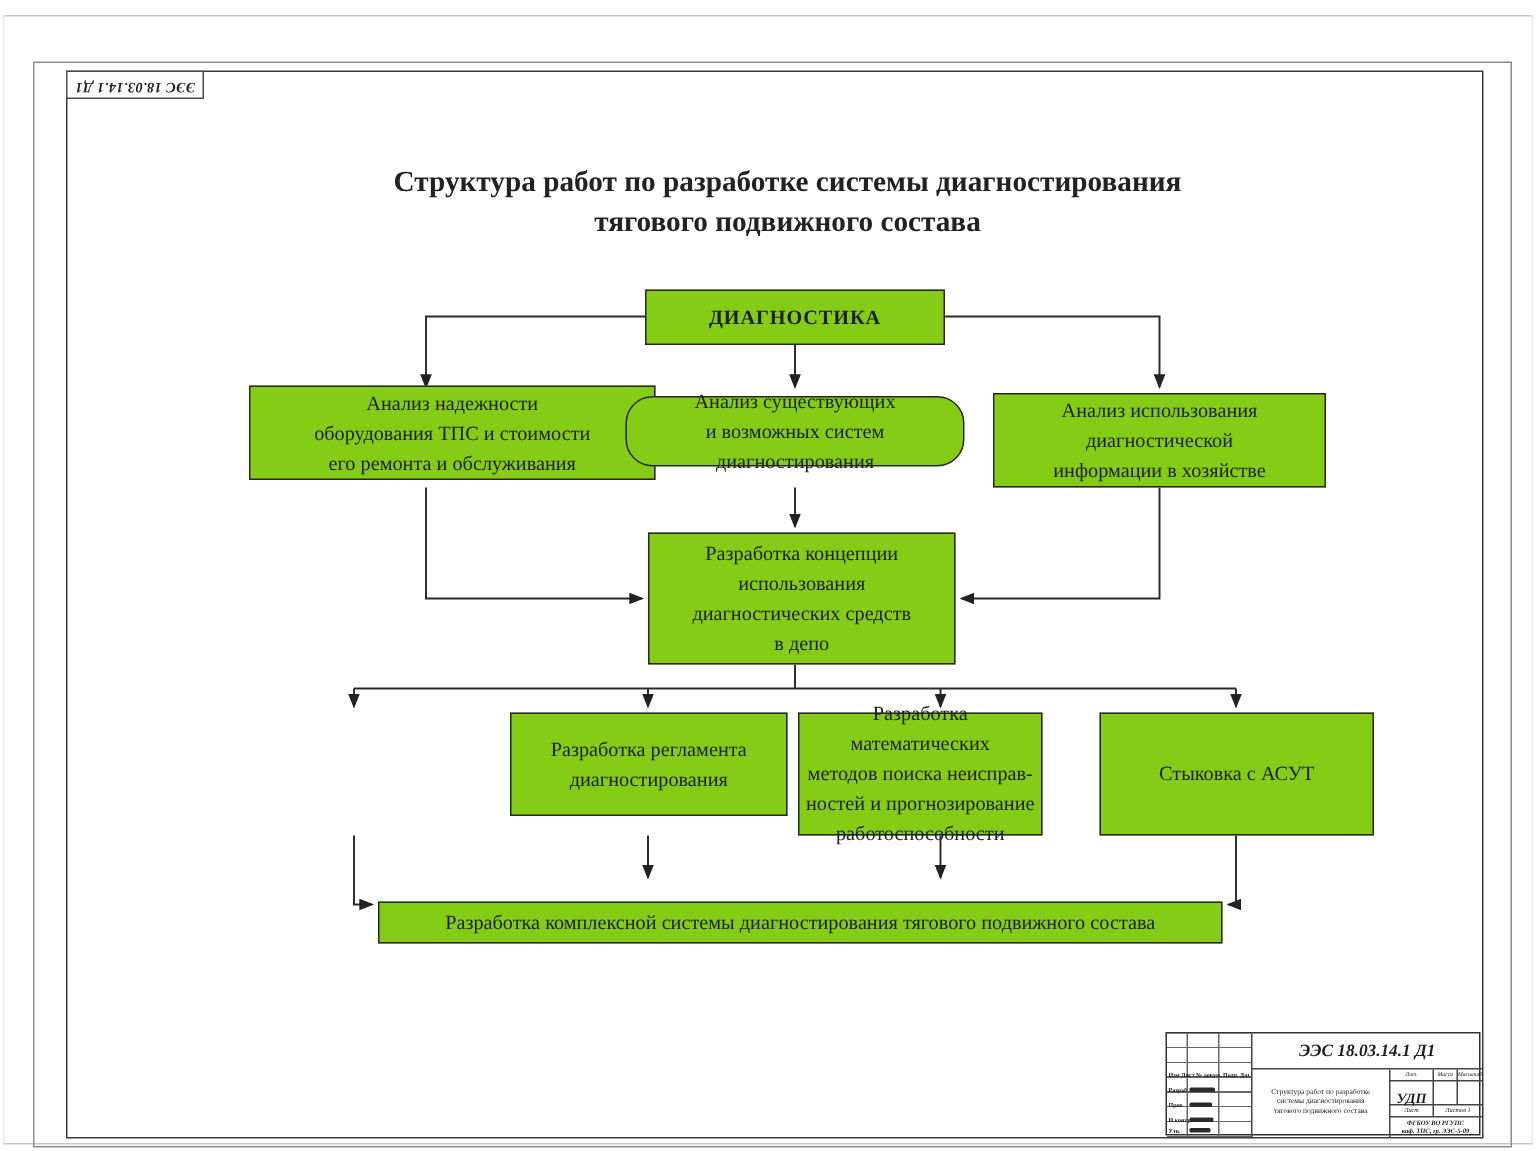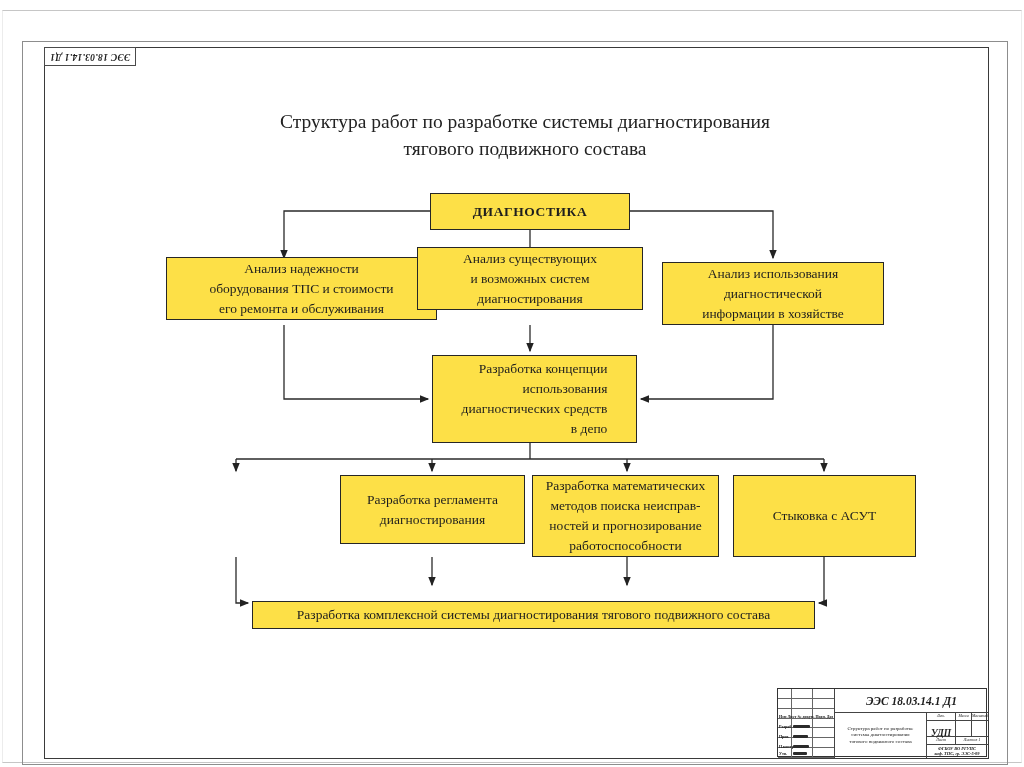--- a/index.html
+++ b/index.html
@@ -8,23 +8,23 @@
   .slide-border{position:absolute;left:2px;top:10px;width:1018px;height:751px;
                 border-top:1px solid #c6c6c6;border-bottom:1px solid #c6c6c6;
                 border-left:1px solid #ececec;border-right:1px solid #ececec;}
   .sheet-outer{position:absolute;left:22px;top:41px;width:984px;height:722px;border:1px solid #8d8d8d;}
   .frame-inner{position:absolute;left:44px;top:47px;width:943px;height:710px;border:1.5px solid #3a3a3a;}
   .corner-stamp{position:absolute;left:44px;top:47px;width:90px;height:17px;border:1px solid #4a4a4a;
                 display:flex;align-items:center;justify-content:center;background:#fff;}
   .corner-stamp span{display:block;transform:rotate(180deg);font-size:9.5px;font-weight:bold;font-style:italic;
                      white-space:nowrap;letter-spacing:0.3px;}
   .page-title{position:absolute;left:120px;top:108px;width:810px;text-align:center;
-              font-size:19.5px;line-height:27px;white-space:pre-line;color:#222;}
+              font-size:19.5px;line-height:27px;white-space:pre-line;color:#222;font-weight:bold;}
   svg.wires{position:absolute;left:0;top:0;width:1024px;height:767px;pointer-events:none;}
-  .node{position:absolute;border:1.3px solid #262626;background:#fde047;
+  .node{position:absolute;border:1.3px solid #262626;background:#84cc16;
         display:flex;align-items:center;justify-content:center;text-align:center;
         font-size:13.5px;line-height:20px;white-space:pre-line;padding:1px 4px;box-sizing:border-box;}
   .node.root{font-weight:bold;font-size:13.5px;letter-spacing:0.6px;}
   .node.final{font-size:13.5px;margin-top:12px;}
 
   
   .tb{position:absolute;left:777px;top:688px;width:210px;height:69px;border:1.2px solid #333;
       background:#fff;font-family:"Liberation Serif","DejaVu Serif",serif;box-sizing:border-box;}
   .tb *{box-sizing:border-box;}
   .tb .desig{position:absolute;left:56px;top:0;width:154px;height:24px;border-left:1px solid #444;border-bottom:1px solid #444;
@@ -95,35 +95,35 @@
       <path d="M236,557 L236,603 L248,603" marker-end="url(#arr)"></path>
       <path d="M824,557 L824,603 L819,603" marker-end="url(#arr)"></path>
     </g>
   </svg>
 
   <div class="node root" style="left:430px;top:193px;width:200px;height:37px;">ДИАГНОСТИКА</div>
 
   <div class="node" style="left:166px;top:257px;width:271px;height:63px;">Анализ надежности
 оборудования ТПС и стоимости
 его ремонта и обслуживания</div>
-  <div class="node" style="left:417px;top:247px;width:226px;height:63px;">Анализ существующих
+  <div class="node" style="left:417px;top:264px;width:226px;height:47px;border-radius:18px;">Анализ существующих
 и возможных систем
 диагностирования</div>
   <div class="node" style="left:662px;top:262px;width:222px;height:63px;">Анализ использования
 диагностической
 информации в хозяйстве</div>
 
-  <div class="node" style="left:432px;top:355px;width:205px;height:88px;text-align:right;">Разработка концепции
+  <div class="node" style="left:432px;top:355px;width:205px;height:88px;">Разработка концепции
 использования
 диагностических средств
 в депо</div>
 
   <div class="node" style="left:340px;top:475px;width:185px;height:69px;">Разработка регламента
 диагностирования</div>
-  <div class="node" style="left:532px;top:475px;width:187px;height:82px;">Разработка математических
+  <div class="node" style="left:532px;top:475px;width:163px;height:82px;">Разработка математических
 методов поиска неисправ-
 ностей и прогнозирование
 работоспособности</div>
   <div class="node" style="left:733px;top:475px;width:183px;height:82px;">Стыковка с АСУТ</div>
 
   <div class="node final" style="left:252px;top:589px;width:563px;height:28px;">Разработка комплексной системы диагностирования тягового подвижного состава</div>
 
   <div class="tb">
     <div class="siggrid">
       <div class="v1"></div>

